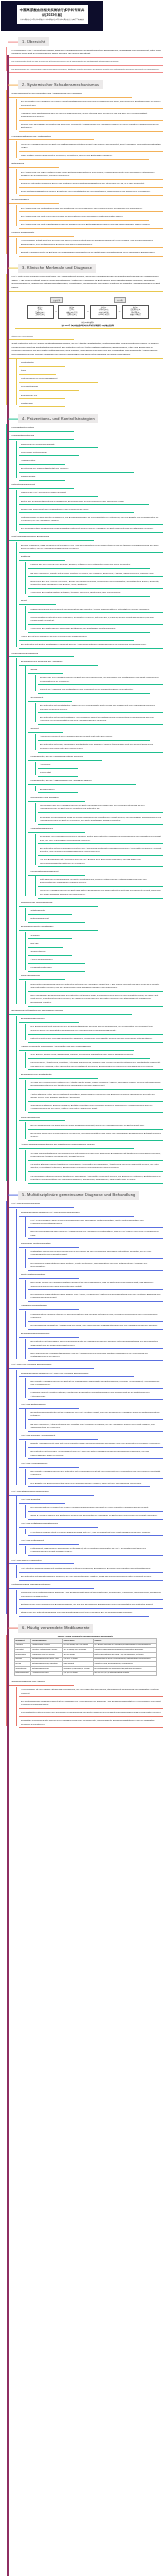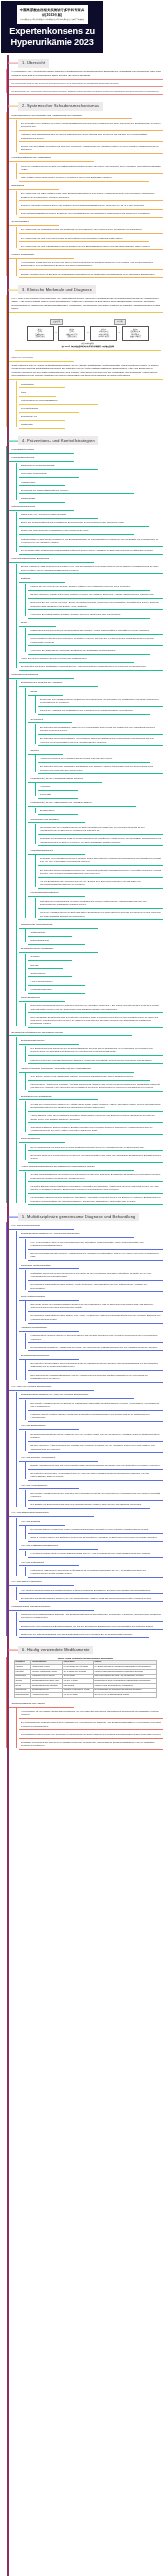--- a/index.html
+++ b/index.html
@@ -203,21 +203,20 @@
 </head>
 <body>
 
 <div class="trunk"></div>
 
 <div class="header-card">
   <div class="cover-thumb">
     <div class="ct-title">中国高尿酸血症相关疾病诊疗多学科专家共识(2023年版)</div>
     <div class="ct-sub">中国医师协会心血管内科医师分会 中国医师协会心血管内科医师分会指南与共识工作委员会</div>
   </div>
-  <div class="header-title">Expertenkonsens zu Hyperurikämie 2023</div>
 </div>
 
 <div class="map" id="map-root">
     <div class="section" style="--c: #f08a8a;"><div class="sec-head">1. Übersicht</div><div class="sec-body">
         <div class="kids" style="--c: #f08a8a;">
           <div class="node l1 w-full" style="--c: #f08a8a;">
             <div class="label lead" style="border-bottom-color: rgb(240, 138, 138);">Hyperurikämie (HUA) bezieht sich darauf, dass der Harnsäurespiegel im Nüchternblut bei Erwachsenen, unabhängig vom Geschlecht, unter einer normalen Purin-Diät an verschiedenen Tagen zweimal 420 µmol/L übersteigt.</div>
           </div>
           <div class="node l1 w-full" style="--c: #f08a8a;">
             <div class="label small" style="border-bottom-color: rgb(240, 138, 138);">Die Prävalenzrate steigt von Jahr zu Jahr und ist tendenziell jünger. Sie ist nach Diabetes die zweithäufigste Stoffwechselerkrankung.</div>

